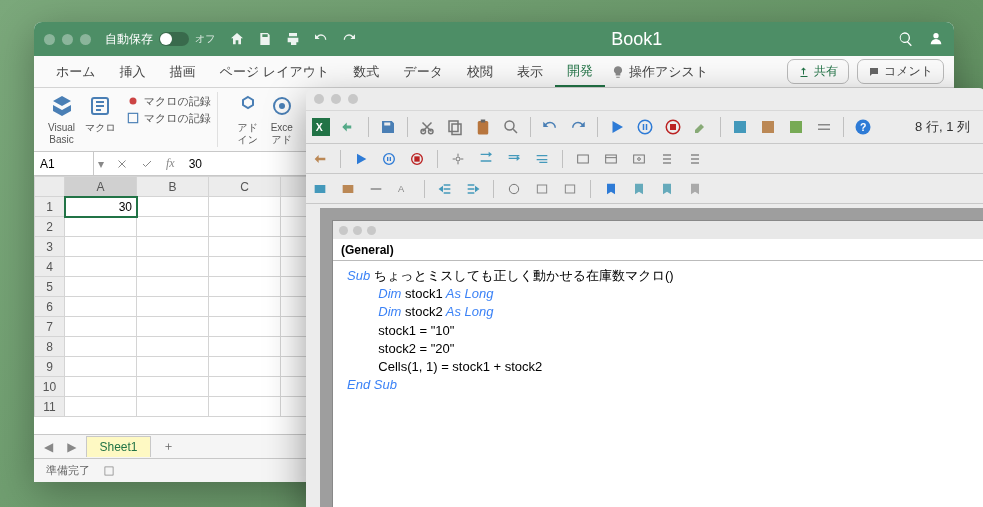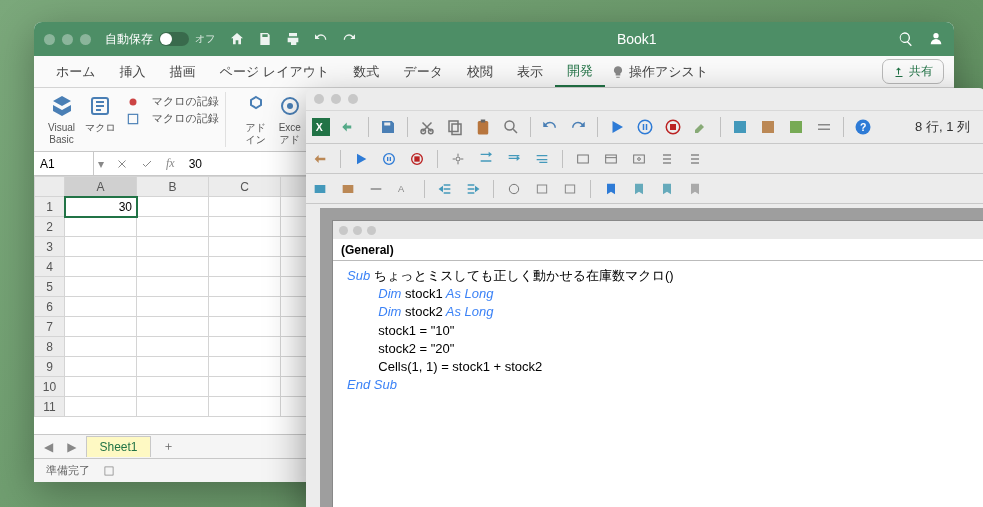--- a/index.html
+++ b/index.html
@@ -8,40 +8,40 @@
 
 .excel-window { position: absolute; left: 34px; top: 22px; width: 920px; height: 460px; background: #fff; border-radius: 8px 8px 0 0; box-shadow: 0 10px 40px rgba(0,0,0,.3); overflow: hidden; }
 .titlebar { background: #4d8e66; height: 34px; display: flex; align-items: center; padding: 0 10px; color: #fff; font-size: 13px; }
 .traffic { display: flex; gap: 7px; margin-right: 14px; }
 .traffic span { width: 11px; height: 11px; border-radius: 50%; background: rgba(255,255,255,.35); display: inline-block; }
 .autosave { display: flex; align-items: center; gap: 6px; font-size: 12px; margin-right: 14px; }
 .toggle { width: 30px; height: 14px; background: rgba(0,0,0,.25); border-radius: 8px; position: relative; }
 .toggle::after { content:""; position:absolute; width:12px; height:12px; background:#fff; border-radius:50%; top:1px; left:1px; }
 .title-icons { display: flex; gap: 12px; align-items: center; margin-right: 18px; }
 .title-icons svg { width: 16px; height: 16px; fill: #fff; opacity: .9; }
-.booktitle { flex: 1; text-align: center; font-size: 14px; }
+.booktitle { flex: 1; text-align: center; font-size: 18px; }
 .titleright { display: flex; gap: 14px; }
 .titleright svg { width: 16px; height: 16px; fill: #fff; }
 
 .ribbon-tabs { height: 32px; display: flex; align-items: center; padding: 0 10px; border-bottom: 1px solid #d4d4d4; font-size: 13px; color: #444; background: #fafafa; }
 .ribbon-tabs .tab { padding: 4px 12px; height: 100%; display: flex; align-items: center; cursor: pointer; }
 .ribbon-tabs .tab.active { color: #217346; border-bottom: 2px solid #217346; font-weight: 500; }
 .ribbon-tabs .assist { display: flex; align-items: center; gap: 4px; margin-left: 6px; }
 .ribbon-tabs .right { margin-left: auto; display: flex; gap: 8px; }
 .ribbon-tabs .right .btn { border: 1px solid #bbb; border-radius: 7px; padding: 3px 10px; font-size: 12px; display: flex; align-items: center; gap: 4px; }
 .ribbon-tabs .right .btn.green { color: #217346; }
 
 .ribbon-body { height: 64px; background: #fafafa; border-bottom: 1px solid #c8c8c8; display: flex; padding: 4px 8px; gap: 12px; }
 .rgroup { display: flex; flex-direction: column; align-items: center; justify-content: center; padding: 0 6px; border-right: 1px solid #e0e0e0; }
 .rgroup:last-child { border-right: none; }
 .rgroup .big { font-size: 10px; color: #555; text-align: center; line-height: 1.2; }
 .rgroup svg { width: 24px; height: 24px; fill: #4a7fb5; }
 .rgroup .hpair { display:flex; gap: 10px; }
 .rgroup .mini { display:flex; flex-direction:column; gap:2px; font-size:11px; color:#555; }
-.rgroup .mini div { display:flex; align-items:flex-end; gap:12px; }
+.rgroup .mini div { display:flex; align-items:flex-start; gap:4px; }
 .rgroup .mini svg { width:14px; height:14px; }
 
 .formula-row { height: 24px; display: flex; align-items: center; border-bottom: 1px solid #c8c8c8; font-size: 12px; }
 .namebox { width: 60px; border-right: 1px solid #c8c8c8; padding: 0 6px; height: 100%; display:flex; align-items:center; }
 .fxctrls { display:flex; align-items:center; gap:13px; padding:0 8px; color:#888; }
 .fxctrls svg { width:12px; height:12px; fill:#888; }
 .fxval { padding:0 6px; flex:1; }
 
 .sheet { position: relative; }
 .sheet table { border-collapse: collapse; font-size: 12px; }
@@ -138,20 +138,26 @@
           <path d="M12 2a7 7 0 00-4 12.7V18h8v-3.3A7 7 0 0012 2zm-3 18h6v2H9z"></path>
         </svg>
       <span>操作アシスト</span>
     </div>
     <div class="right">
       <div class="btn green">
         <svg width="12" height="12" viewBox="0 0 24 24" fill="#217346">
             <path d="M14 9l-2-2v10h-2V7l-2 2-1.4-1.4L11 3.2l4.4 4.4z M5 20h14v2H5z"></path>
           </svg>
         <span>共有</span>
+      </div>
+      <div class="btn">
+        <svg width="12" height="12" viewBox="0 0 24 24" fill="#666">
+            <path d="M4 4h16v12H8l-4 4z"></path>
+          </svg>
+        <span>コメント</span>
       </div>
     </div>
   </div>
 
   <div class="ribbon-body">
     <div class="rgroup">
       <div class="hpair">
         <div style="text-align:center">
           <svg viewBox="0 0 24 24">
               <path d="M3 7l9-5 9 5-9 5zm0 4l9 5 9-5v6l-9 5-9-5z" fill="#4a7fb5"></path>

